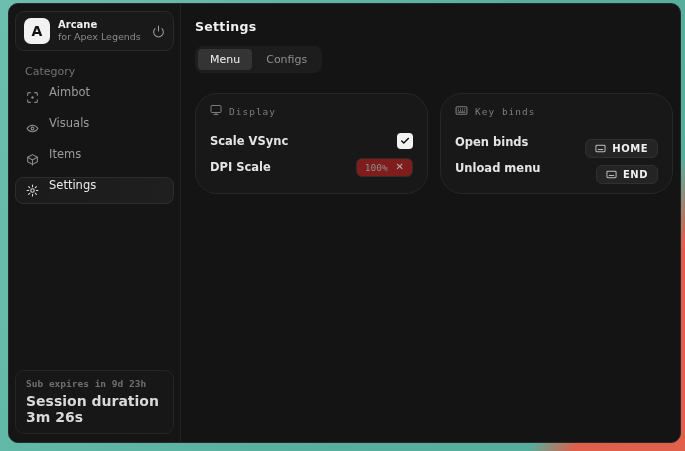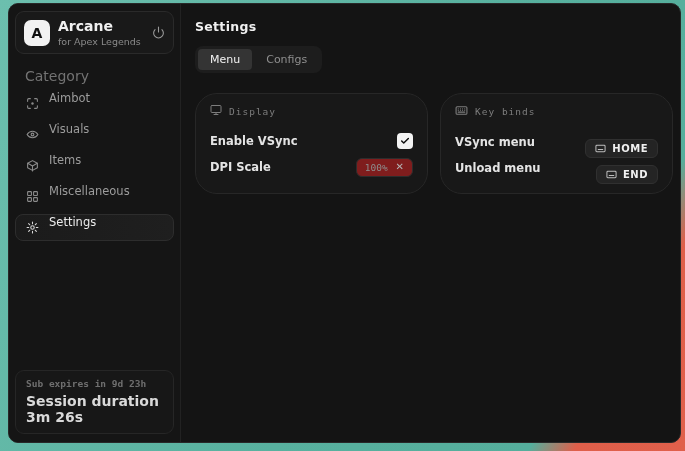--- a/index.html
+++ b/index.html
@@ -21,24 +21,24 @@
   .logo-card {
     border:1px solid #2a2a2a; background:#191919; border-radius:9px;
     padding:6px 8px; display:flex; align-items:center; gap:8px;
   }
   .logo-badge {
     width:26px; height:26px; background:#f2f2f2; border-radius:7px;
     color:#111; font-weight:bold; font-size:14px;
     display:flex; align-items:center; justify-content:center; flex:0 0 26px;
   }
   .logo-text { flex:1; line-height:1.25; }
-  .logo-title { color:#f0f0f0; font-size:14px; font-weight:bold; }
+  .logo-title { color:#f0f0f0; font-size:10px; font-weight:bold; }
   .logo-sub { color:#8a8a8a; font-size:9.5px; }
   .logo-action { color:#9a9a9a; display:flex; align-items:center; cursor:pointer; }
-  .category-label { color:#737373; font-size:14px; margin:14px 0 6px 10px; }
+  .category-label { color:#737373; font-size:11px; margin:14px 0 6px 10px; }
   .nav { display:flex; flex-direction:column; gap:4px; }
   .nav-item {
     display:flex; gap:10px; height:27px;
     padding:0 10px; border-radius:8px; color:#9c9c9c; font-size:11.5px;
     border:1px solid transparent; cursor:pointer;
   }
   .nav-item .ni-icon { display:flex; align-items:center; color:#8b8b8b; }
   .nav-item.active {
     background:linear-gradient(90deg,#1b1b1b 0%,#1f1f1f 100%);
     border-color:#2d2d2d; color:#ececec;
@@ -147,31 +147,20 @@
         <span class="ni-icon">
           <svg width="13" height="13" viewBox="0 0 24 24" fill="none" stroke="currentColor" stroke-width="2">
             <path d="M21 16V8l-9-5-9 5v8l9 5 9-5z"></path>
             <path d="M3.3 7.9 12 12.8l8.7-4.9"></path>
               <path d="M12 22V12.8"></path>
           </svg>
         </span>
         <span>Items</span>
       </div>
 
-      <div class="nav-item">
-        <span class="ni-icon">
-          <svg width="13" height="13" viewBox="0 0 24 24" fill="none" stroke="currentColor" stroke-width="2">
-            <rect x="3" y="3" width="7" height="7" rx="1"></rect>
-              <rect x="14" y="3" width="7" height="7" rx="1"></rect>
-            <rect x="3" y="14" width="7" height="7" rx="1"></rect>
-              <rect x="14" y="14" width="7" height="7" rx="1"></rect>
-          </svg>
-        </span>
-        <span>Miscellaneous</span>
-      </div>
 
       <div class="nav-item active">
         <span class="ni-icon">
           <svg width="13" height="13" viewBox="0 0 24 24" fill="none" stroke="currentColor" stroke-width="2">
             <circle cx="12" cy="12" r="3.2"></circle>
             <path d="M12 2v3M12 19v3M2 12h3M19 12h3M4.9 4.9l2.1 2.1M17 17l2.1 2.1M19.1 4.9 17 7M7 17l-2.1 2.1"></path>
           </svg>
         </span>
         <span>Settings</span>
       </div>
@@ -203,21 +192,21 @@
           <span>
             <svg width="12" height="12" viewBox="0 0 24 24" fill="none" stroke="currentColor" stroke-width="2">
               <rect x="2" y="3" width="20" height="14" rx="2"></rect>
                 <path d="M8 21h8M12 17v4"></path>
             </svg>
           </span>
           <span>Display</span>
         </div>
 
         <div class="card-row">
-          <span class="row-label">Enable VSync</span>
+          <span class="row-label">Scale VSync</span>
           <span class="checkbox">
             <svg width="10" height="10" viewBox="0 0 24 24" fill="none" stroke="#111" stroke-width="3.5">
               <polyline points="20 6 9 17 4 12"></polyline>
             </svg>
           </span>
         </div>
 
         <div class="card-row">
           <span class="row-label">DPI Scale</span>
           <span class="dpi-input">
@@ -232,21 +221,21 @@
           <span>
             <svg width="13" height="13" viewBox="0 0 24 24" fill="none" stroke="currentColor" stroke-width="2">
               <rect x="2" y="5" width="20" height="14" rx="2"></rect>
                 <path d="M6 15h12M6 9h.01M10 9h.01M14 9h.01M18 9h.01M6 12h.01M10 12h.01M14 12h.01M18 12h.01"></path>
             </svg>
           </span>
           <span>Key binds</span>
         </div>
 
         <div class="card-row">
-          <span class="row-label">VSync menu</span>
+          <span class="row-label">Open binds</span>
           <span class="keybind">
             <span class="kb-icon">
               <svg width="11" height="11" viewBox="0 0 24 24" fill="none" stroke="currentColor" stroke-width="2.2">
                 <rect x="2" y="5" width="20" height="14" rx="2"></rect>
                   <path d="M7 14h10"></path>
               </svg>
             </span>
             <span class="kb-text">HOME</span>
           </span>
         </div>

